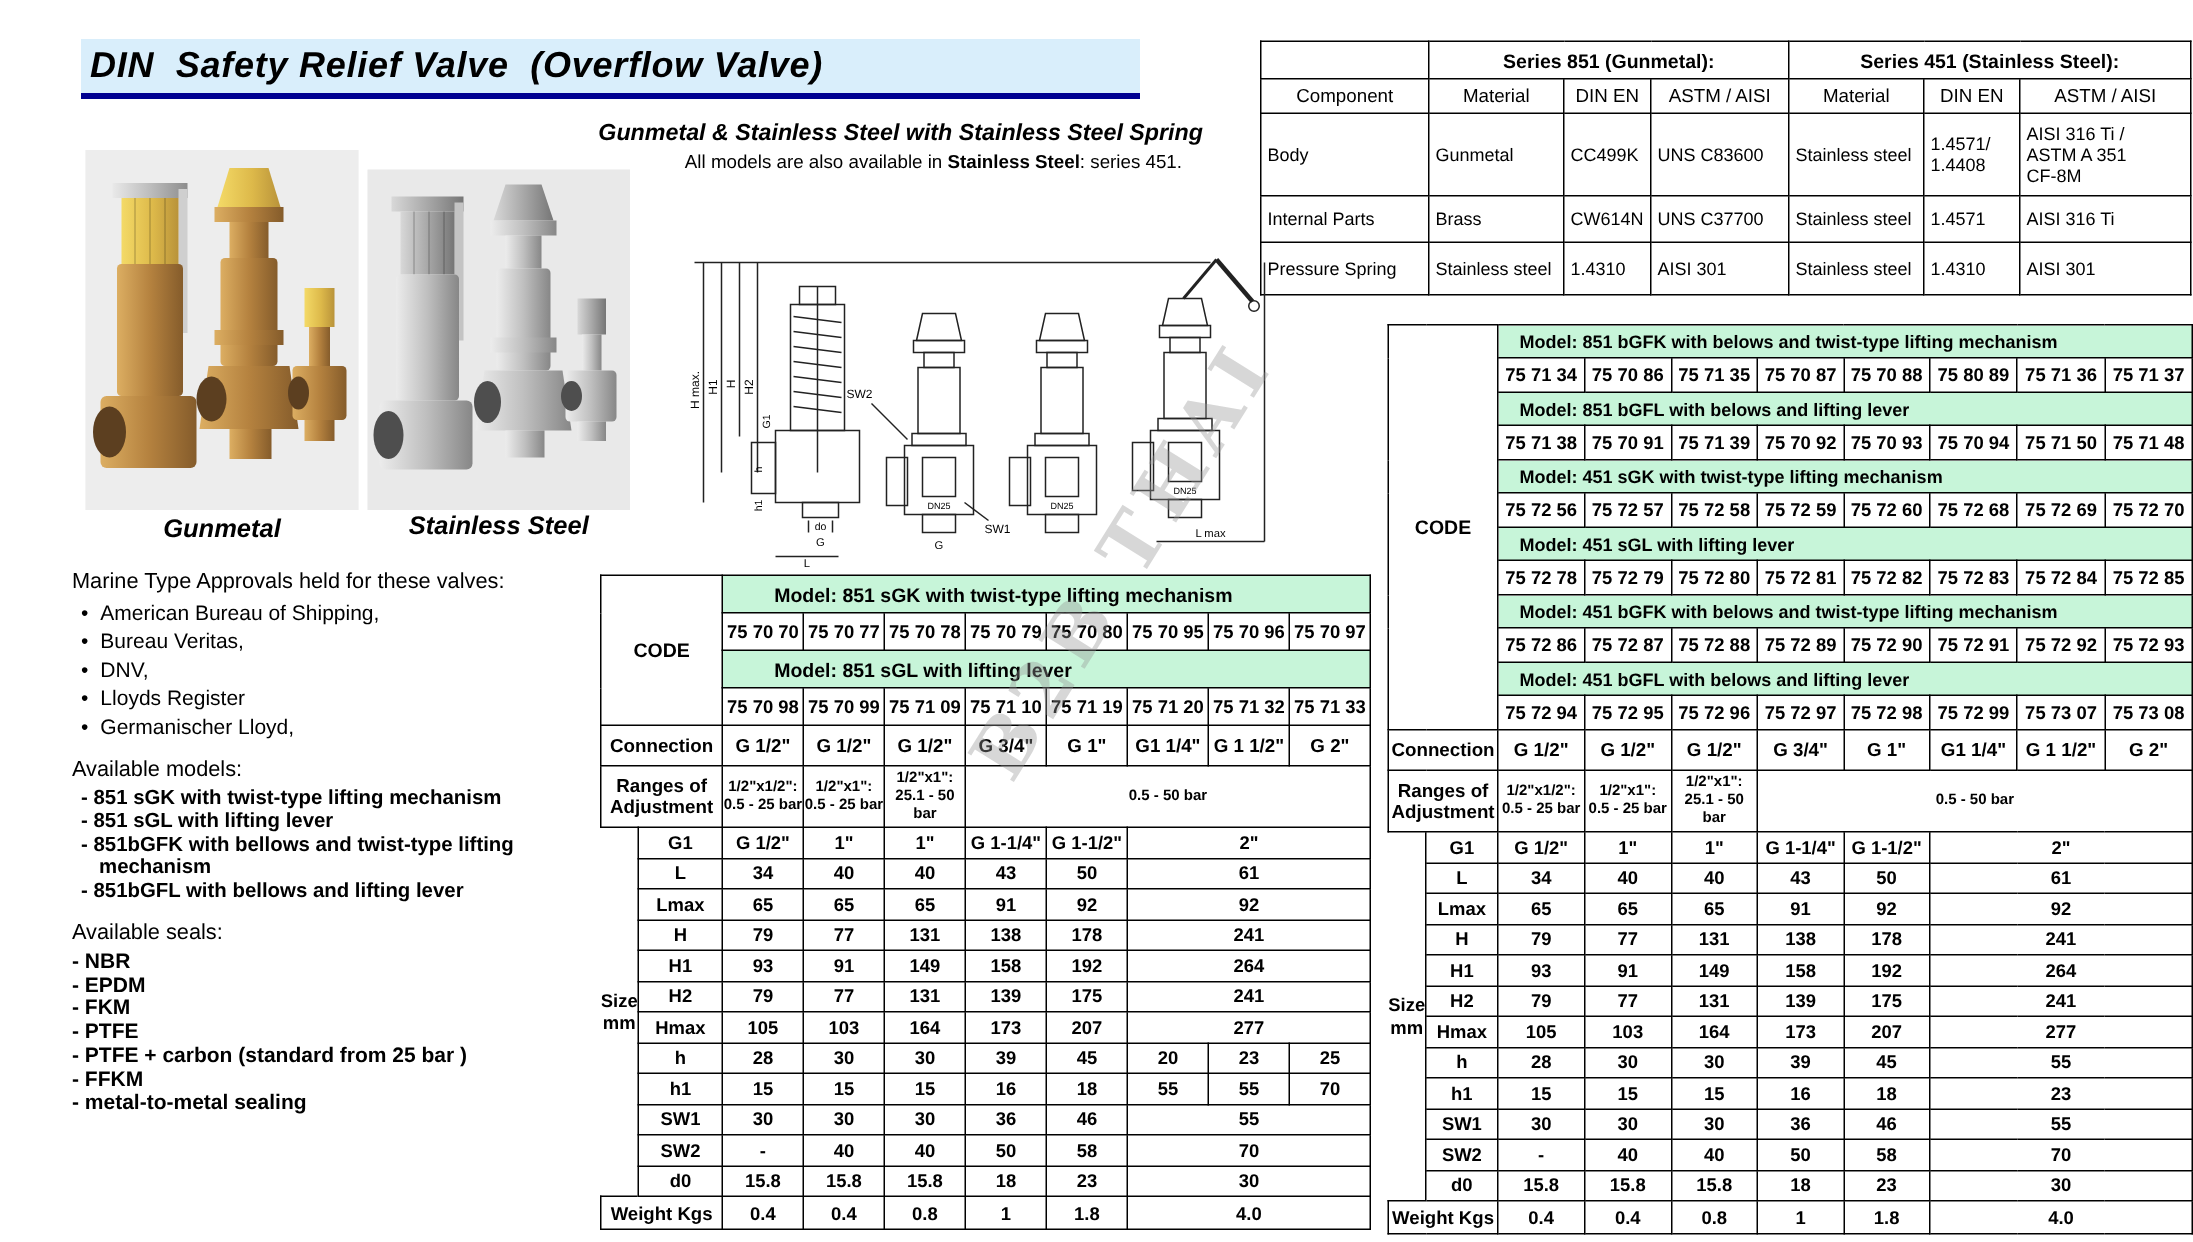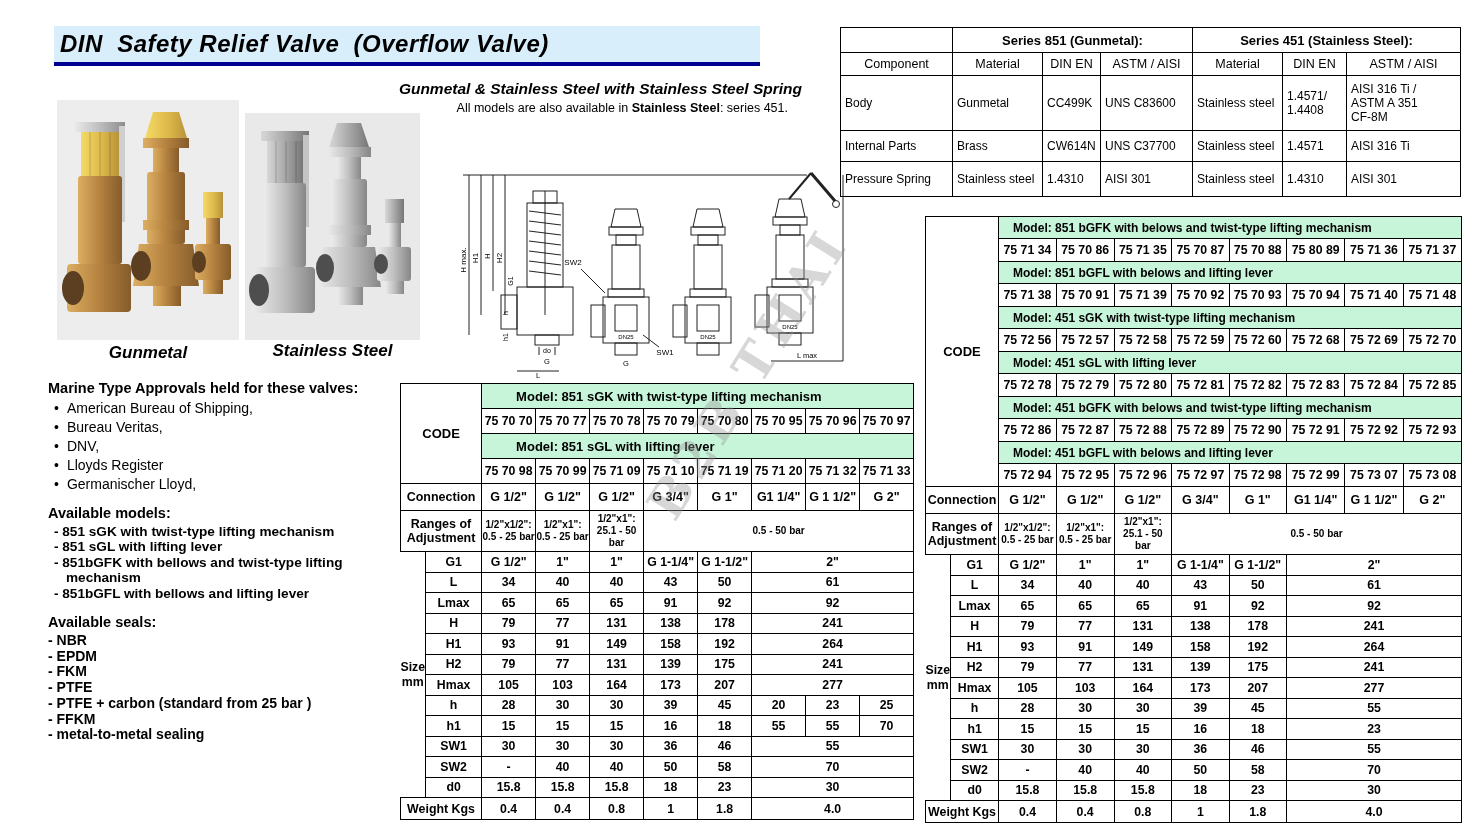--- a/index.html
+++ b/index.html
@@ -14,21 +14,21 @@
   .subtitle{left:368px;top:80px;width:434px;text-align:right;font-weight:bold;font-style:italic;font-size:15.5px;}
   .subnote{left:368px;top:101px;width:420px;text-align:right;font-size:12.5px;}
   .subnote b{font-weight:bold;}
 
   
   .photo{background:#ededed;}
   .photo-label{font-weight:bold;font-style:italic;font-size:17px;text-align:center;}
 
   
   .leftcol{left:48px;top:380px;width:356px;}
-  .blk-h{font-weight:bold;font-size:14.5px;margin:0 0 3px 0;}
+  .blk-h{font-weight:normal;font-size:14.5px;margin:0 0 3px 0;}
   ul.blist{list-style:none;margin:0 0 11px 0;padding:0 0 0 20px;font-size:14px;}
   ul.blist li{line-height:19px;}
   ul.blist li::before{content:"\2022";margin-right:8px;margin-left:-14px;}
   ul.mlist{list-style:none;margin:0 0 13px 0;padding:0 0 0 6px;font-size:13.6px;font-weight:bold;}
   ul.mlist li{line-height:15.4px;margin-left:12px;text-indent:-12px;}
   ul.slist{list-style:none;margin:0;padding:0;font-size:14px;font-weight:bold;}
   ul.slist li{line-height:15.7px;}
 
   
   table{border-collapse:collapse;table-layout:fixed;}
@@ -579,21 +579,21 @@
         <tr>
           <td class="green" colspan="8">Model:  851 bGFL with belows and lifting lever</td>
         </tr>
         <tr>
           <td class="code">75 71 38</td>
           <td class="code">75 70 91</td>
           <td class="code">75 71 39</td>
           <td class="code">75 70 92</td>
           <td class="code">75 70 93</td>
           <td class="code">75 70 94</td>
-          <td class="code">75 71 40</td>
+          <td class="code">75 71 50</td>
           <td class="code">75 71 48</td>
         </tr>
         <tr>
           <td class="green" colspan="8">Model:  451 sGK with twist-type lifting mechanism</td>
         </tr>
         <tr>
           <td class="code">75 72 56</td>
           <td class="code">75 72 57</td>
           <td class="code">75 72 58</td>
           <td class="code">75 72 59</td>

